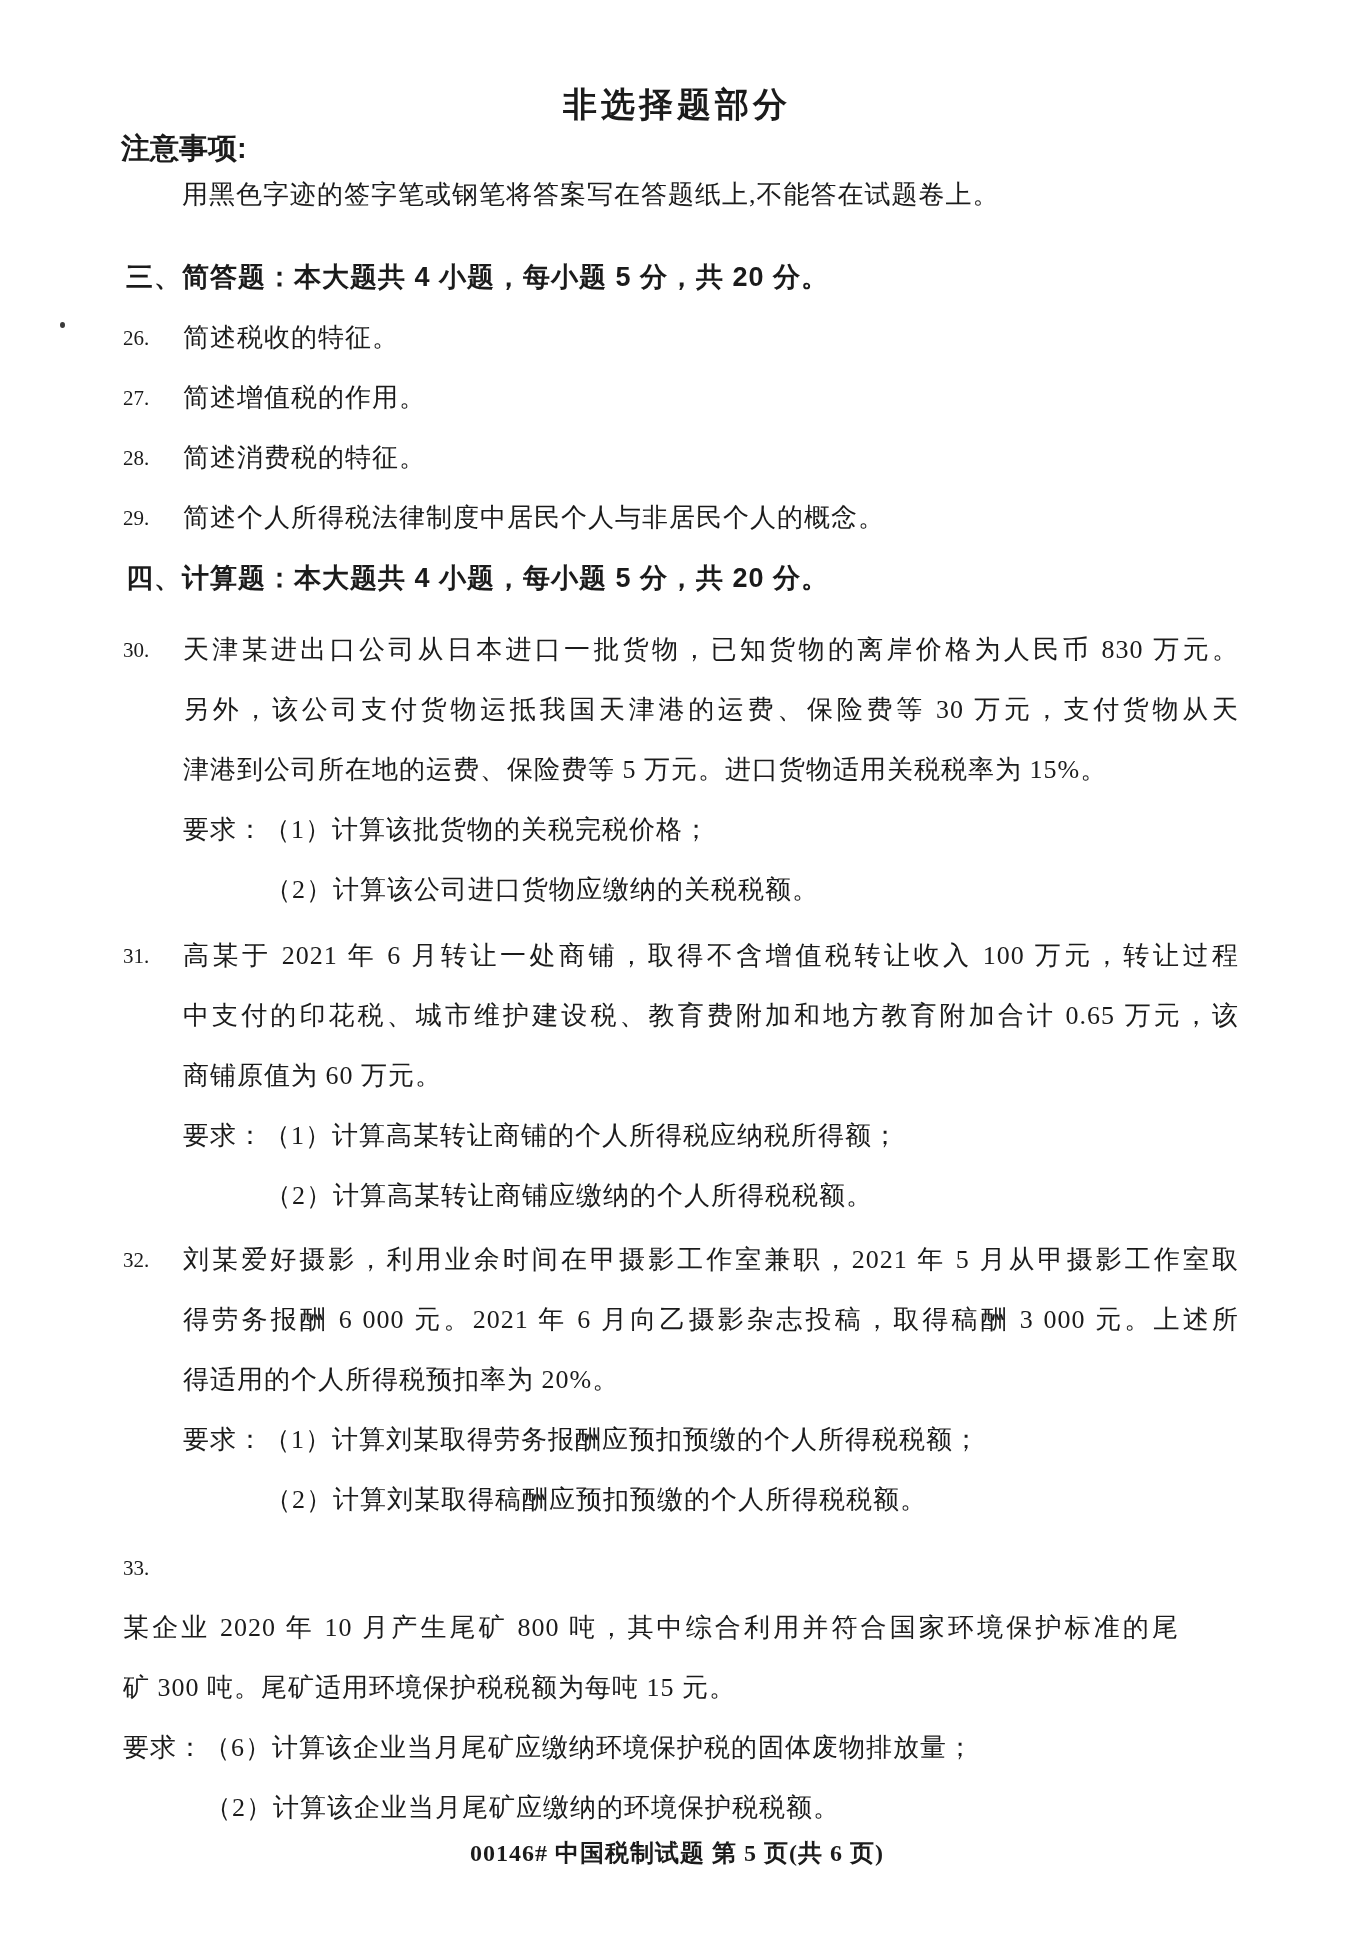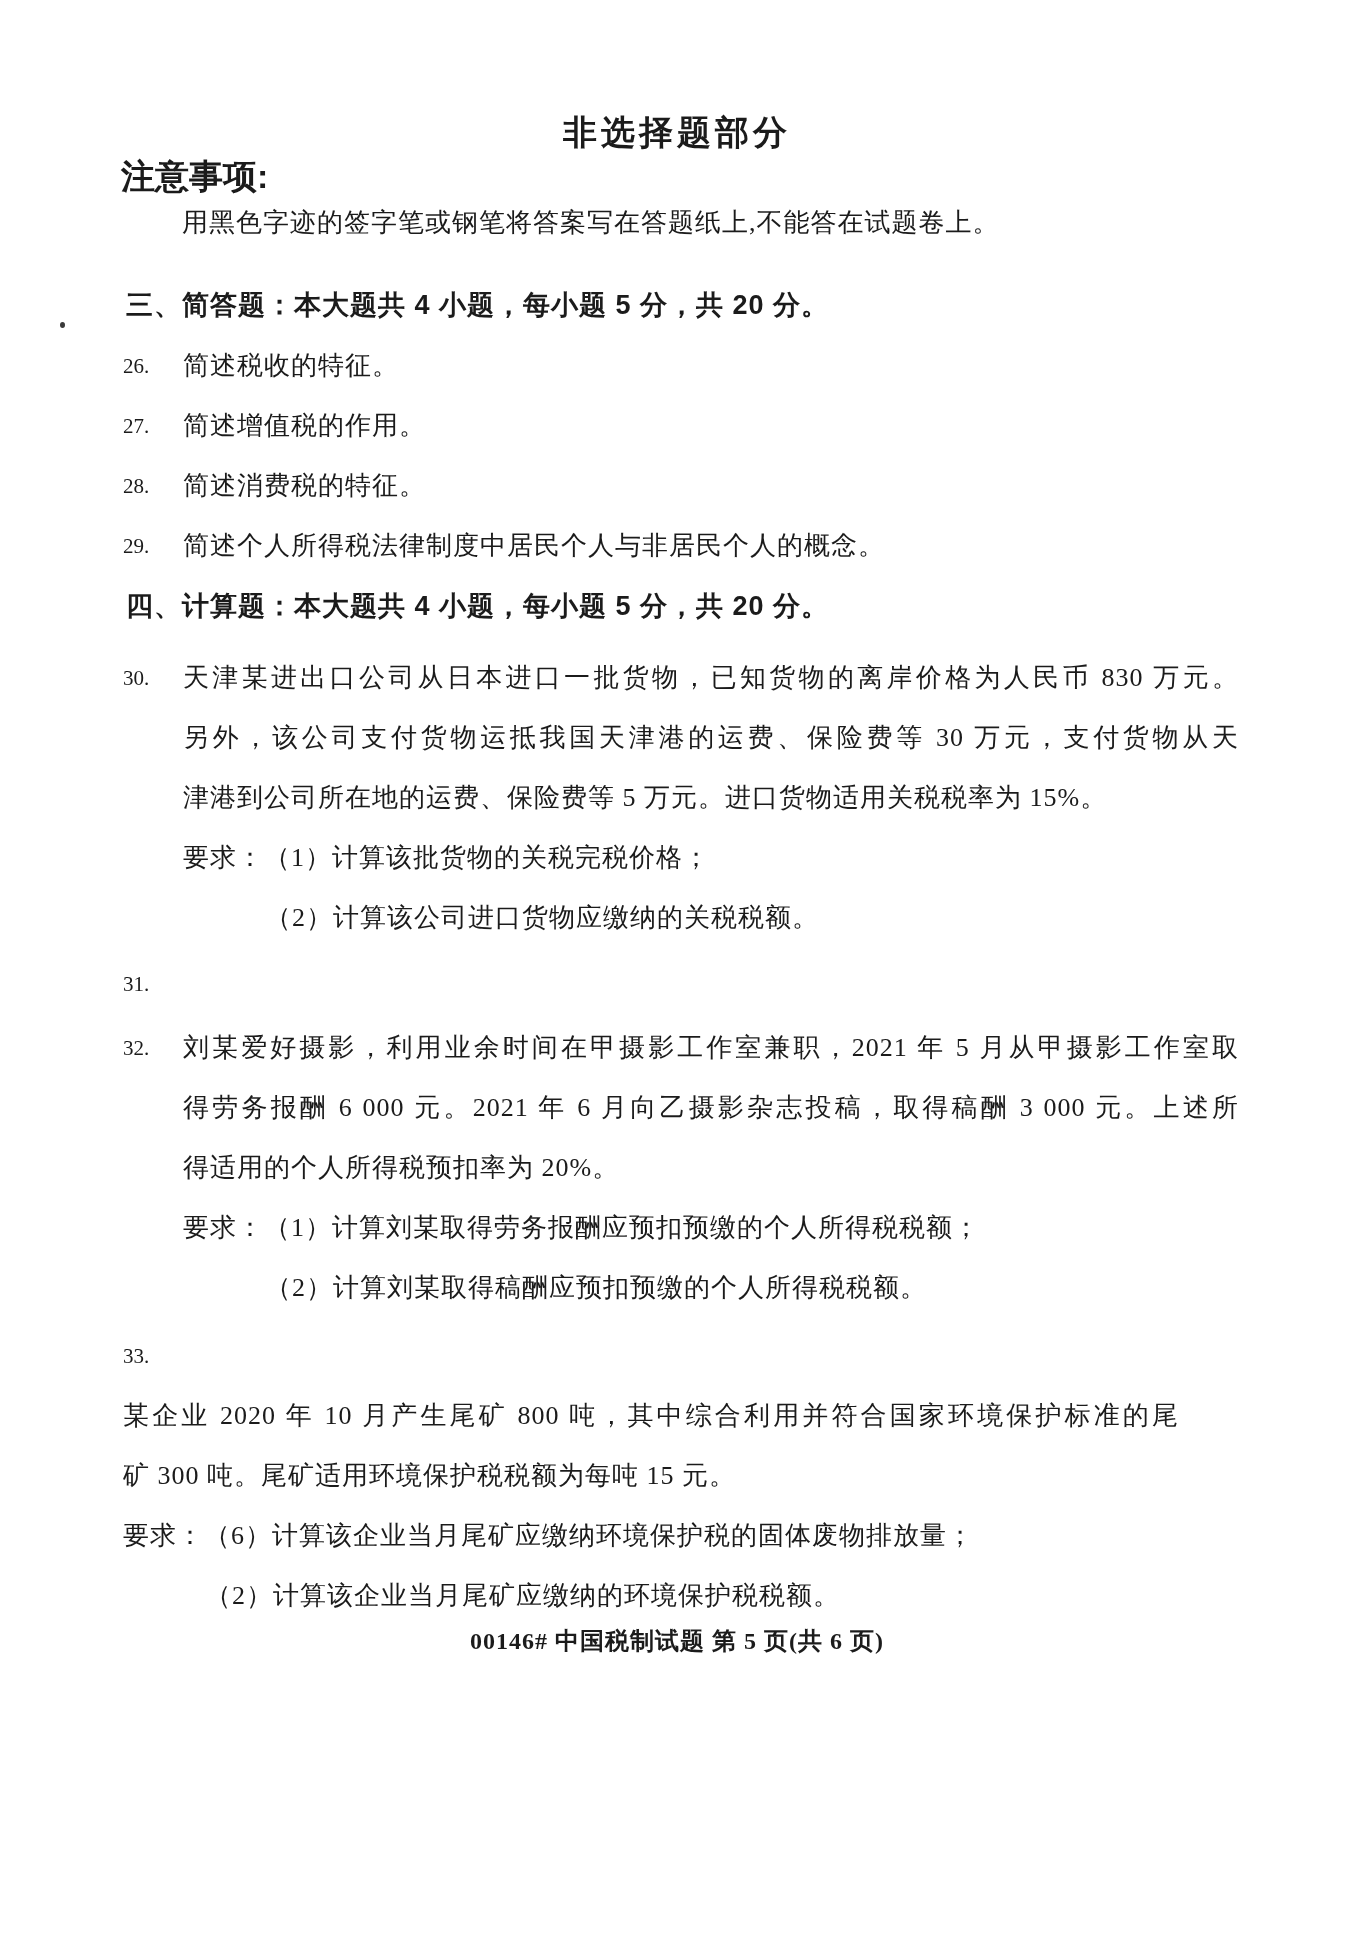--- a/index.html
+++ b/index.html
@@ -9,37 +9,37 @@
   }
   .page {
     position: relative;
     width: 1354px;
     height: 1943px;
     margin: 0 auto;
     background: #ffffff;
     color: #1b1b1b;
     font-family: "Liberation Serif", "DejaVu Serif", serif;
     box-sizing: border-box;
-    padding-top: 111px;
+    padding-top: 83px;
     overflow: hidden;
   }
   .title {
     margin: 0;
     text-align: center;
     font-family: "Liberation Sans", "DejaVu Sans", sans-serif;
     font-weight: 700;
     font-size: 34px;
     line-height: 42px;
     letter-spacing: 4px;
   }
   .notes-heading {
     margin: 8px 0 0 121px;
     font-family: "Liberation Sans", "DejaVu Sans", sans-serif;
     font-weight: 700;
-    font-size: 34px;
+    font-size: 29px;
     line-height: 30px;
   }
   .notes-body {
     margin: 16px 0 0 182px;
     font-size: 26px;
     line-height: 32px;
     letter-spacing: 1px;
   }
   .section-heading {
     margin: 50px 0 0 126px;
@@ -147,20 +147,27 @@
       <div class="qline fill">天津某进出口公司从日本进口一批货物，已知货物的离岸价格为人民币 830 万元。</div>
       <div class="qline fill">另外，该公司支付货物运抵我国天津港的运费、保险费等 30 万元，支付货物从天</div>
       <div class="qline">津港到公司所在地的运费、保险费等 5 万元。进口货物适用关税税率为 15%。</div>
       <div class="qline">要求：（1）计算该批货物的关税完税价格；</div>
       <div class="qline sub">（2）计算该公司进口货物应缴纳的关税税额。</div>
     </div>
   </div>
 
   <div class="q q31">
     <span class="qnum">31.</span>
+    <div class="qbody">
+      <div class="qline fill">高某于 2021 年 6 月转让一处商铺，取得不含增值税转让收入 100 万元，转让过程</div>
+      <div class="qline fill">中支付的印花税、城市维护建设税、教育费附加和地方教育附加合计 0.65 万元，该</div>
+      <div class="qline">商铺原值为 60 万元。</div>
+      <div class="qline">要求：（1）计算高某转让商铺的个人所得税应纳税所得额；</div>
+      <div class="qline sub">（2）计算高某转让商铺应缴纳的个人所得税税额。</div>
+    </div>
   </div>
 
   <div class="q q32">
     <span class="qnum">32.</span>
     <div class="qbody">
       <div class="qline fill">刘某爱好摄影，利用业余时间在甲摄影工作室兼职，2021 年 5 月从甲摄影工作室取</div>
       <div class="qline fill">得劳务报酬 6 000 元。2021 年 6 月向乙摄影杂志投稿，取得稿酬 3 000 元。上述所</div>
       <div class="qline">得适用的个人所得税预扣率为 20%。</div>
       <div class="qline">要求：（1）计算刘某取得劳务报酬应预扣预缴的个人所得税税额；</div>
       <div class="qline sub">（2）计算刘某取得稿酬应预扣预缴的个人所得税税额。</div>

